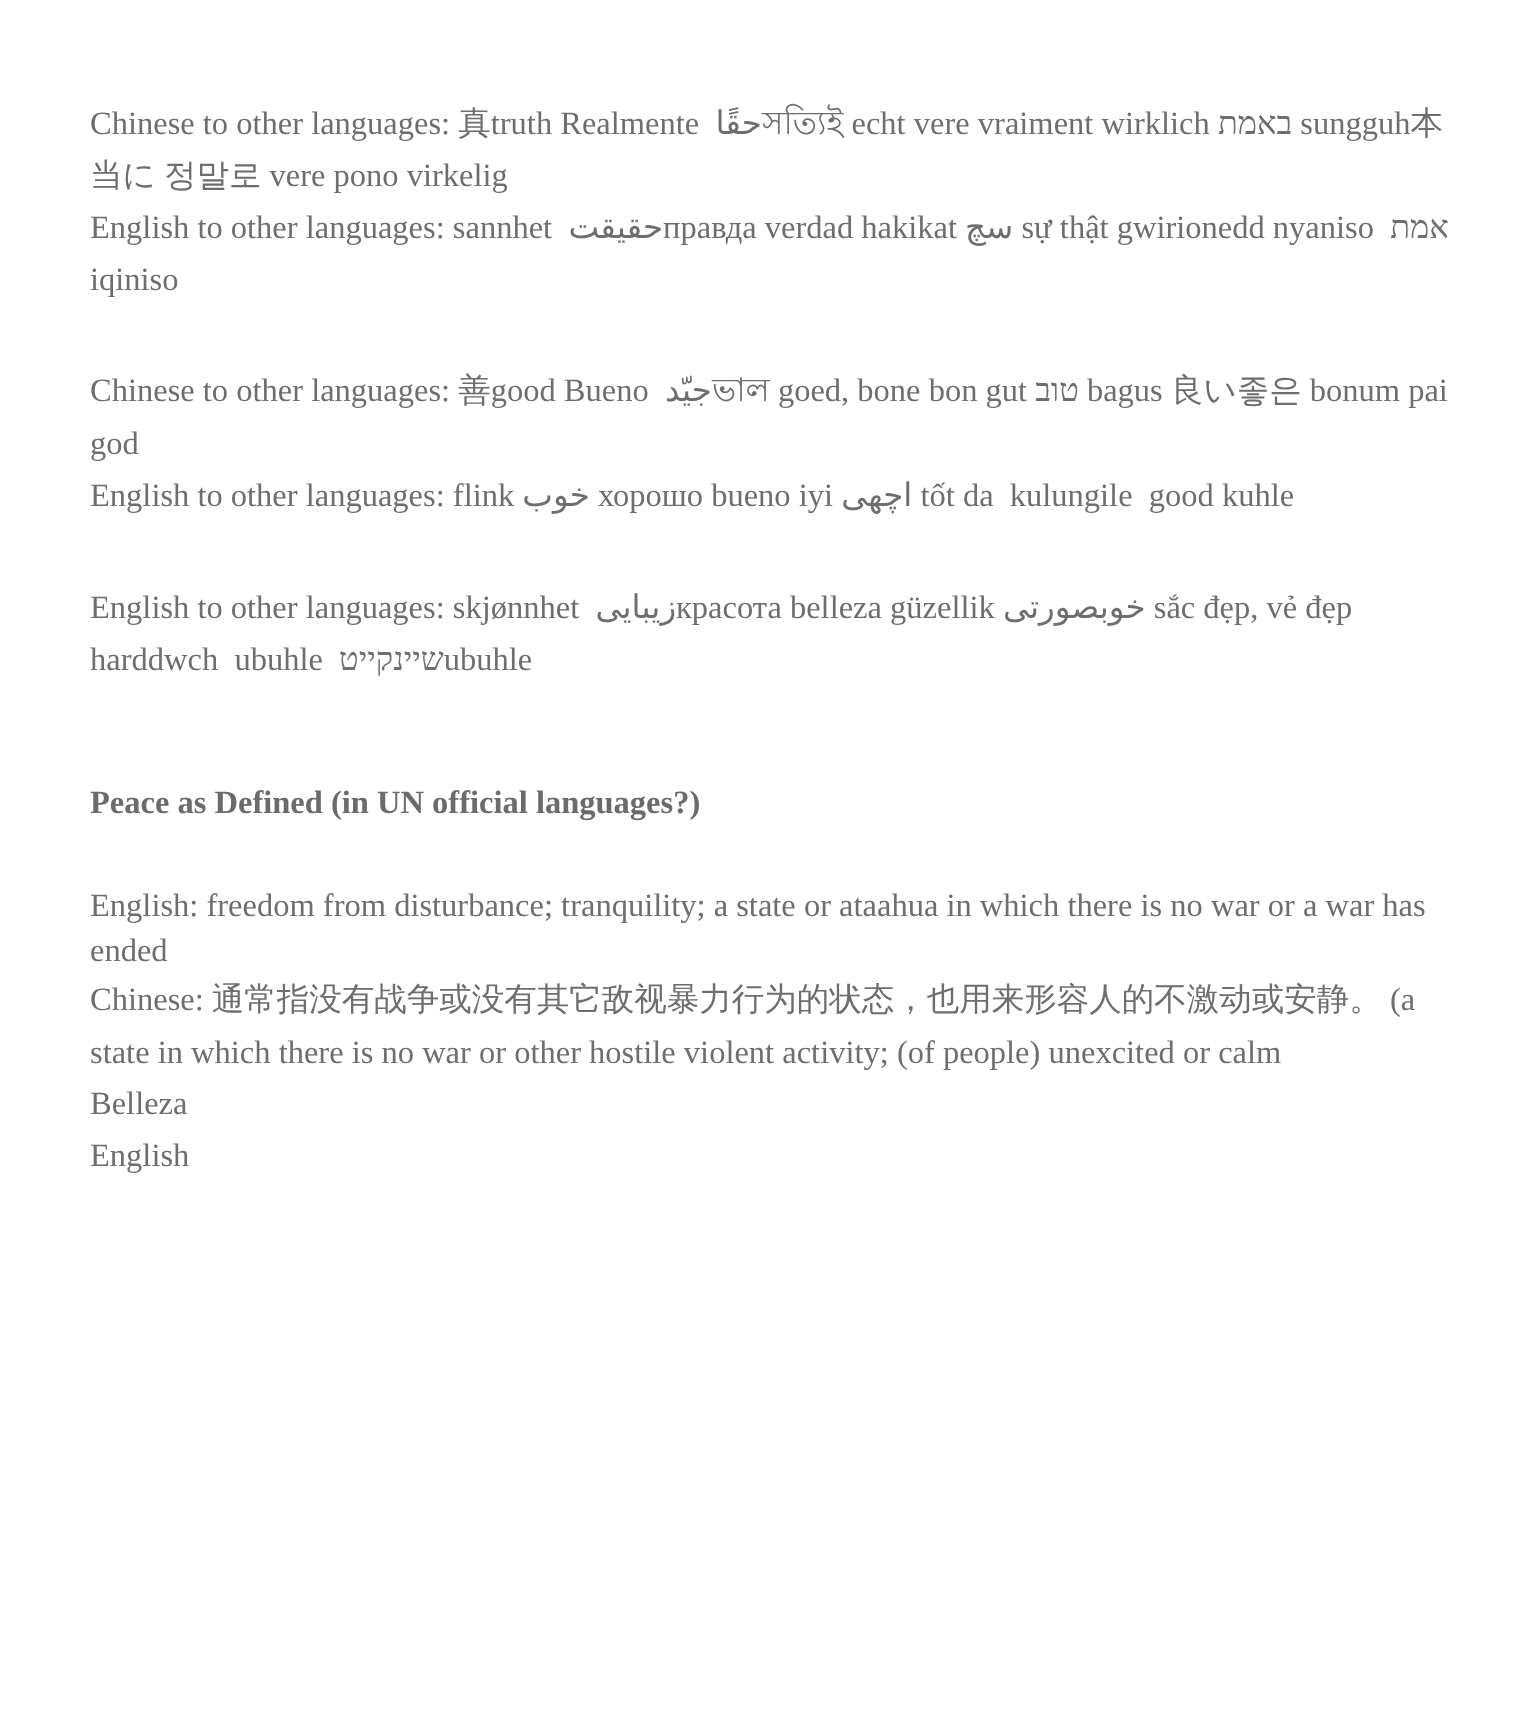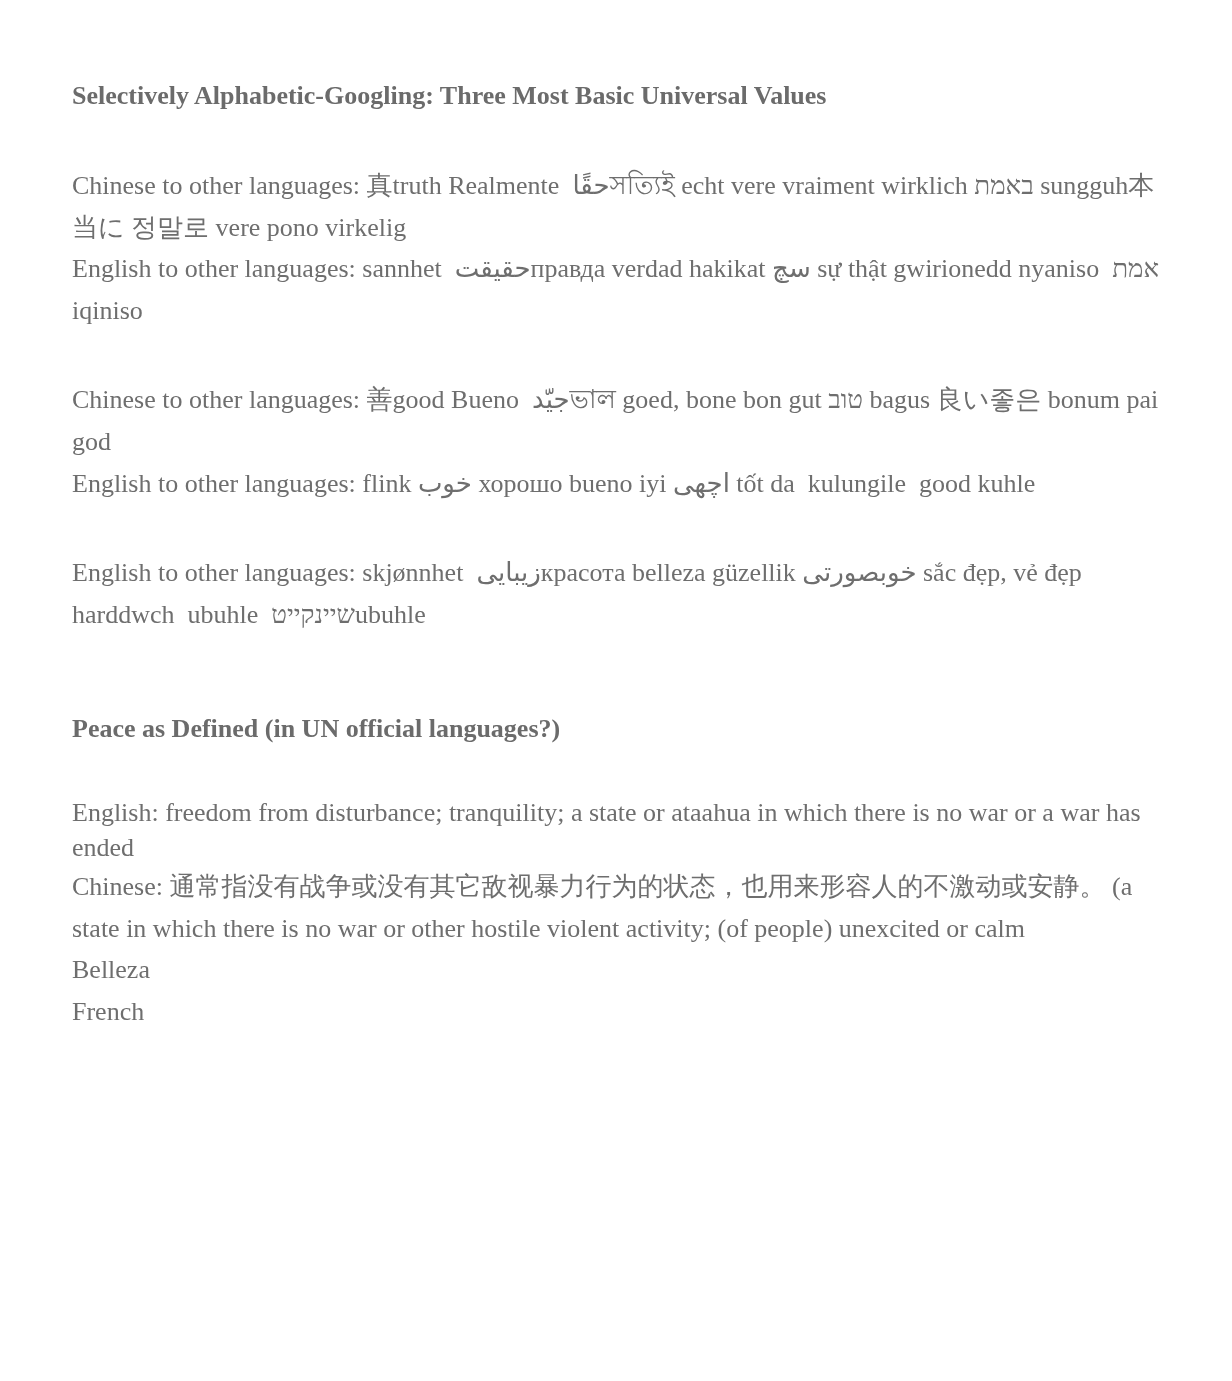--- a/index.html
+++ b/index.html
@@ -50,21 +50,20 @@
   }
   .def-lang {
     line-height: 1.6;
   }
 </style>
 </head>
 <body>
 
 <div class="page">
 
-  <h1 class="doc-heading">Selectively Alphabetic-Googling: Three Most Basic Universal Values</h1>
 
   <div class="value-block">
     <p class="multilang">Chinese to other languages: 真truth Realmente  حقًاসত্যিই echt vere vraiment wirklich באמת sungguh本当に 정말로 vere pono virkelig</p>
     <p class="multilang">English to other languages: sannhet  حقيقتправда verdad hakikat سچ sự thật gwirionedd nyaniso  אמת iqiniso</p>
   </div>
 
   <div class="value-block">
     <p class="multilang">Chinese to other languages: 善good Bueno  جيّدভাল goed, bone bon gut טוב bagus 良い좋은 bonum pai god</p>
     <p class="multilang">English to other languages: flink خوب хорошо bueno iyi اچھی tốt da  kulungile  good kuhle</p>
   </div>
@@ -72,16 +71,16 @@
   <div class="value-block">
     <p class="multilang">English to other languages: skjønnhet  زیباییкрасота belleza güzellik خوبصورتی sắc đẹp, vẻ đẹp  harddwch  ubuhle  שיינקייטubuhle</p>
   </div>
 
   <h2 class="doc-heading">Peace as Defined (in UN official languages?)</h2>
 
   <div>
     <p class="def-en">English: freedom from disturbance; tranquility; a state or ataahua in which there is no war or a war has ended</p>
     <p class="def-zh">Chinese: 通常指没有战争或没有其它敌视暴力行为的状态，也用来形容人的不激动或安静。 (a state in which there is no war or other hostile violent activity; (of people) unexcited or calm</p>
     <p class="def-lang">Belleza</p>
-    <p class="def-lang">French</p>
+    <p class="def-lang">English</p>
   </div>
 
 </div>
 
 </body></html>

